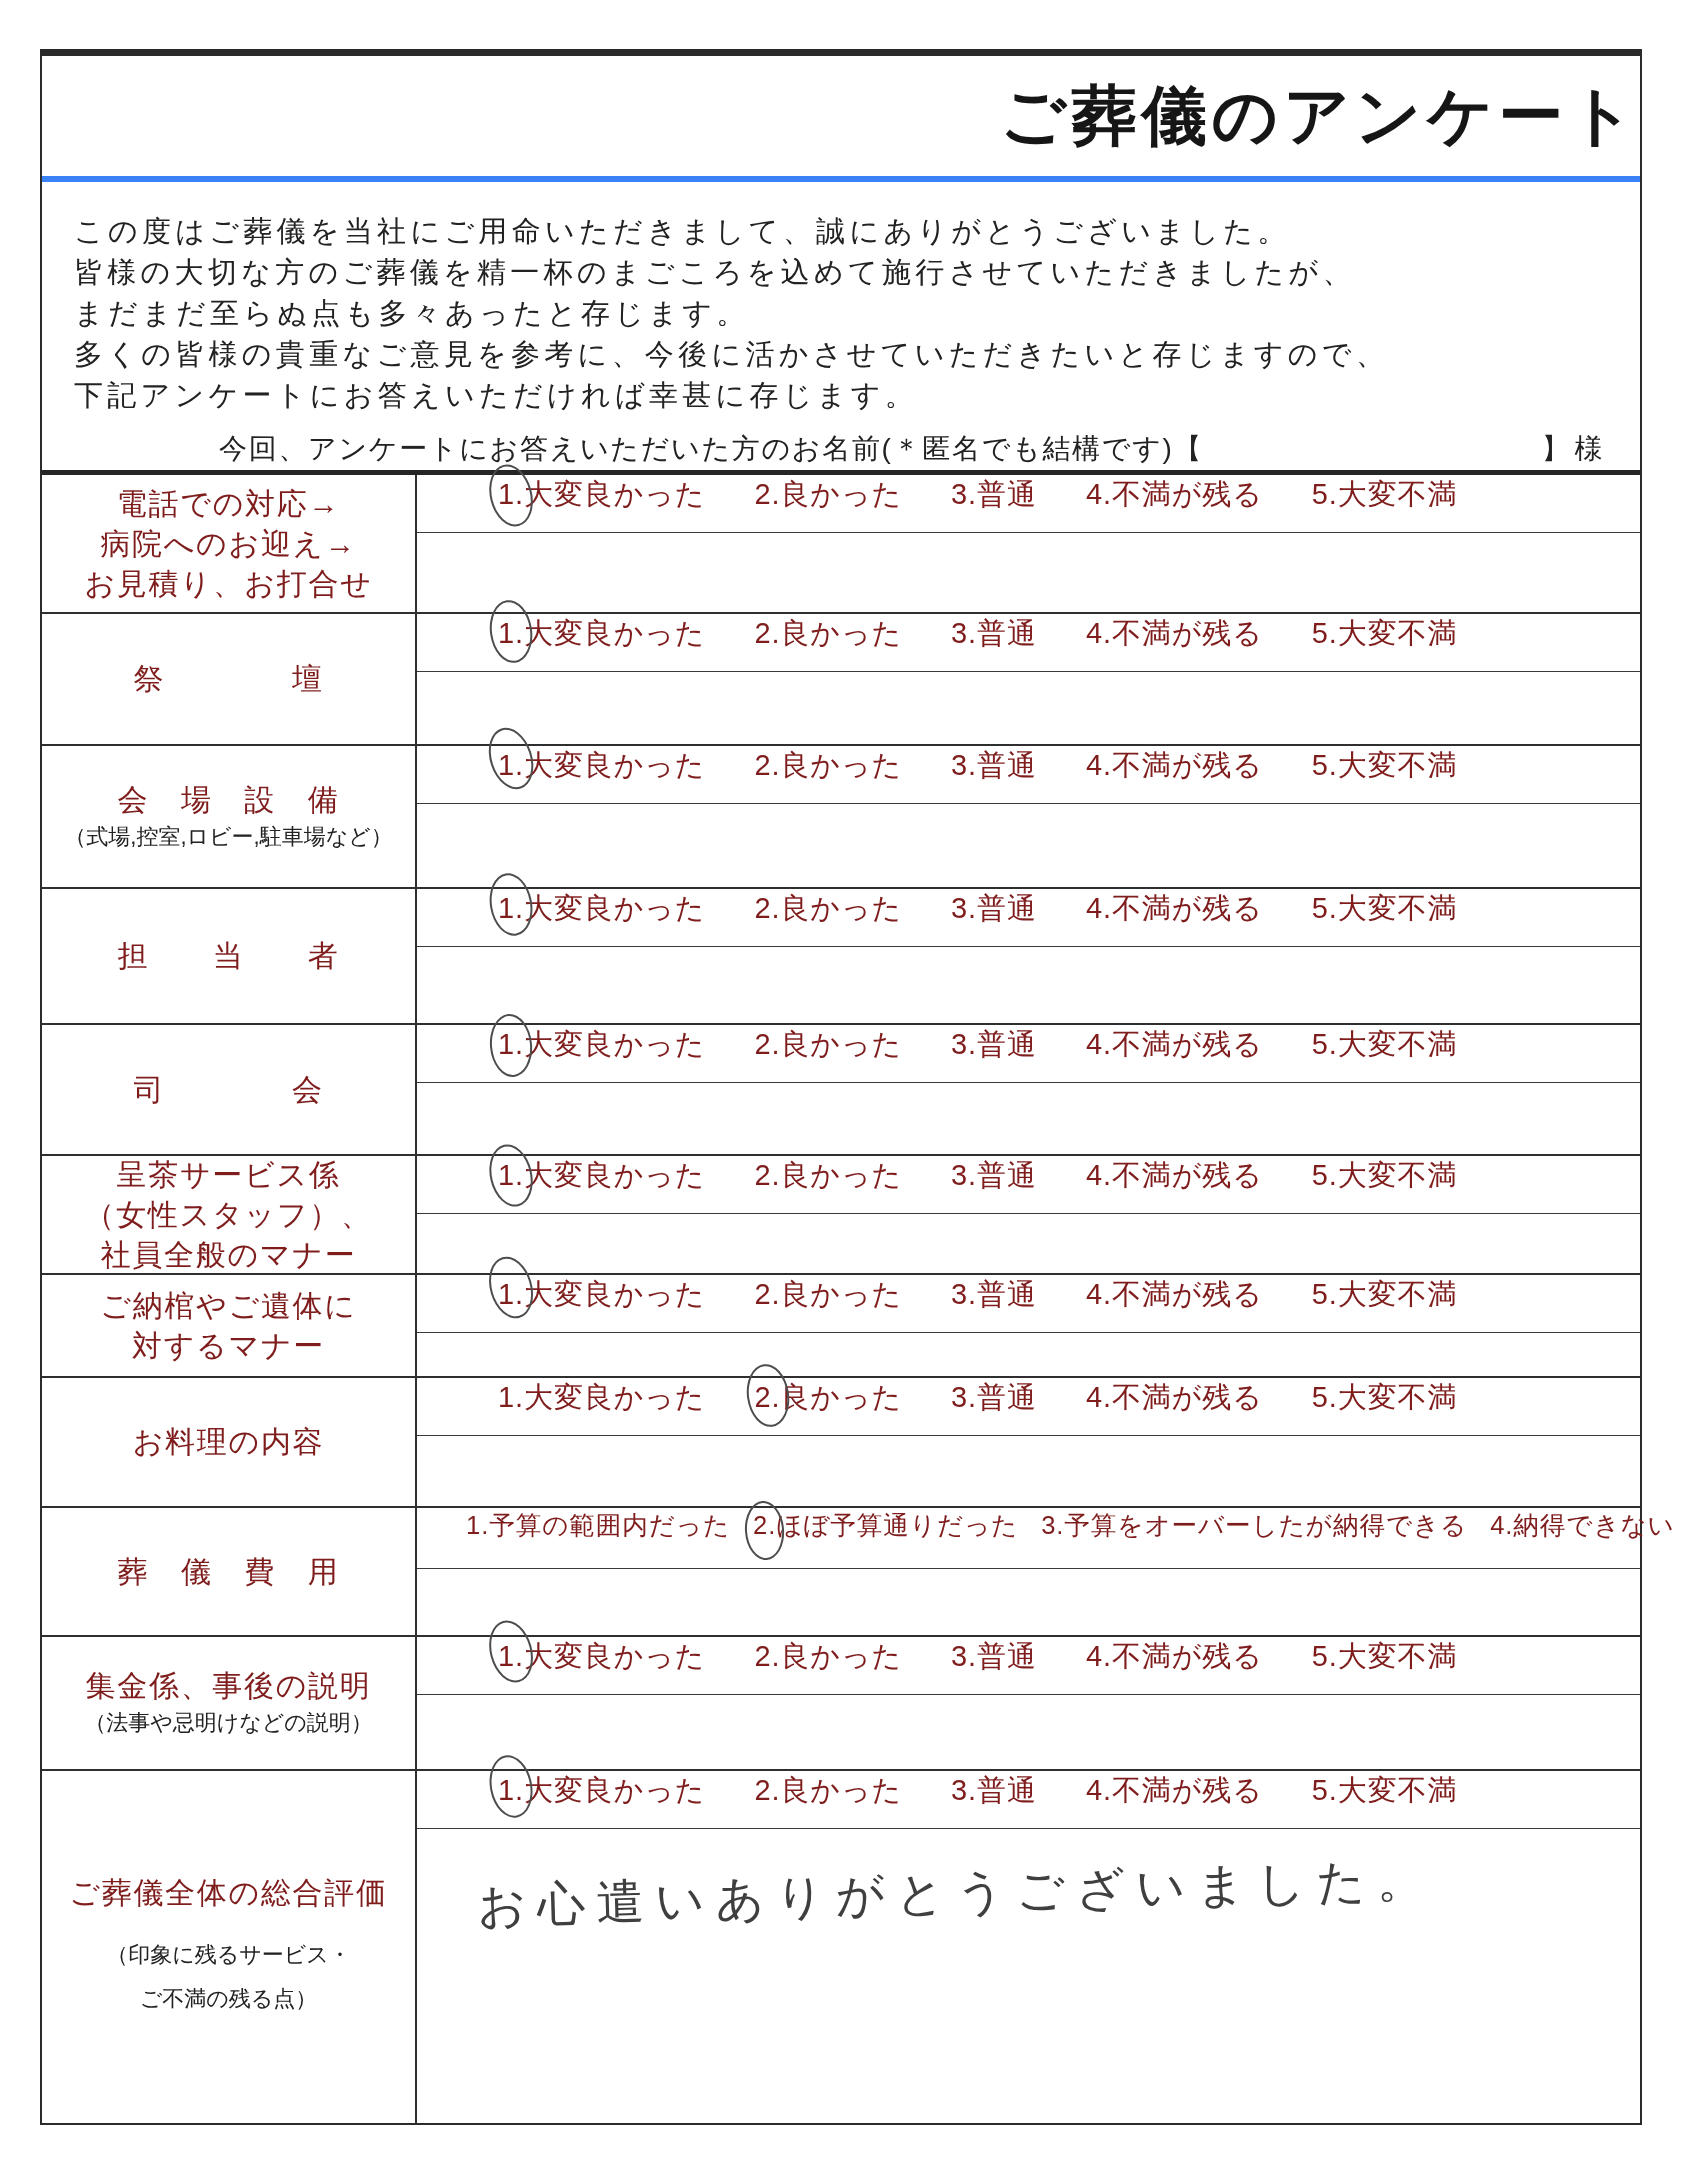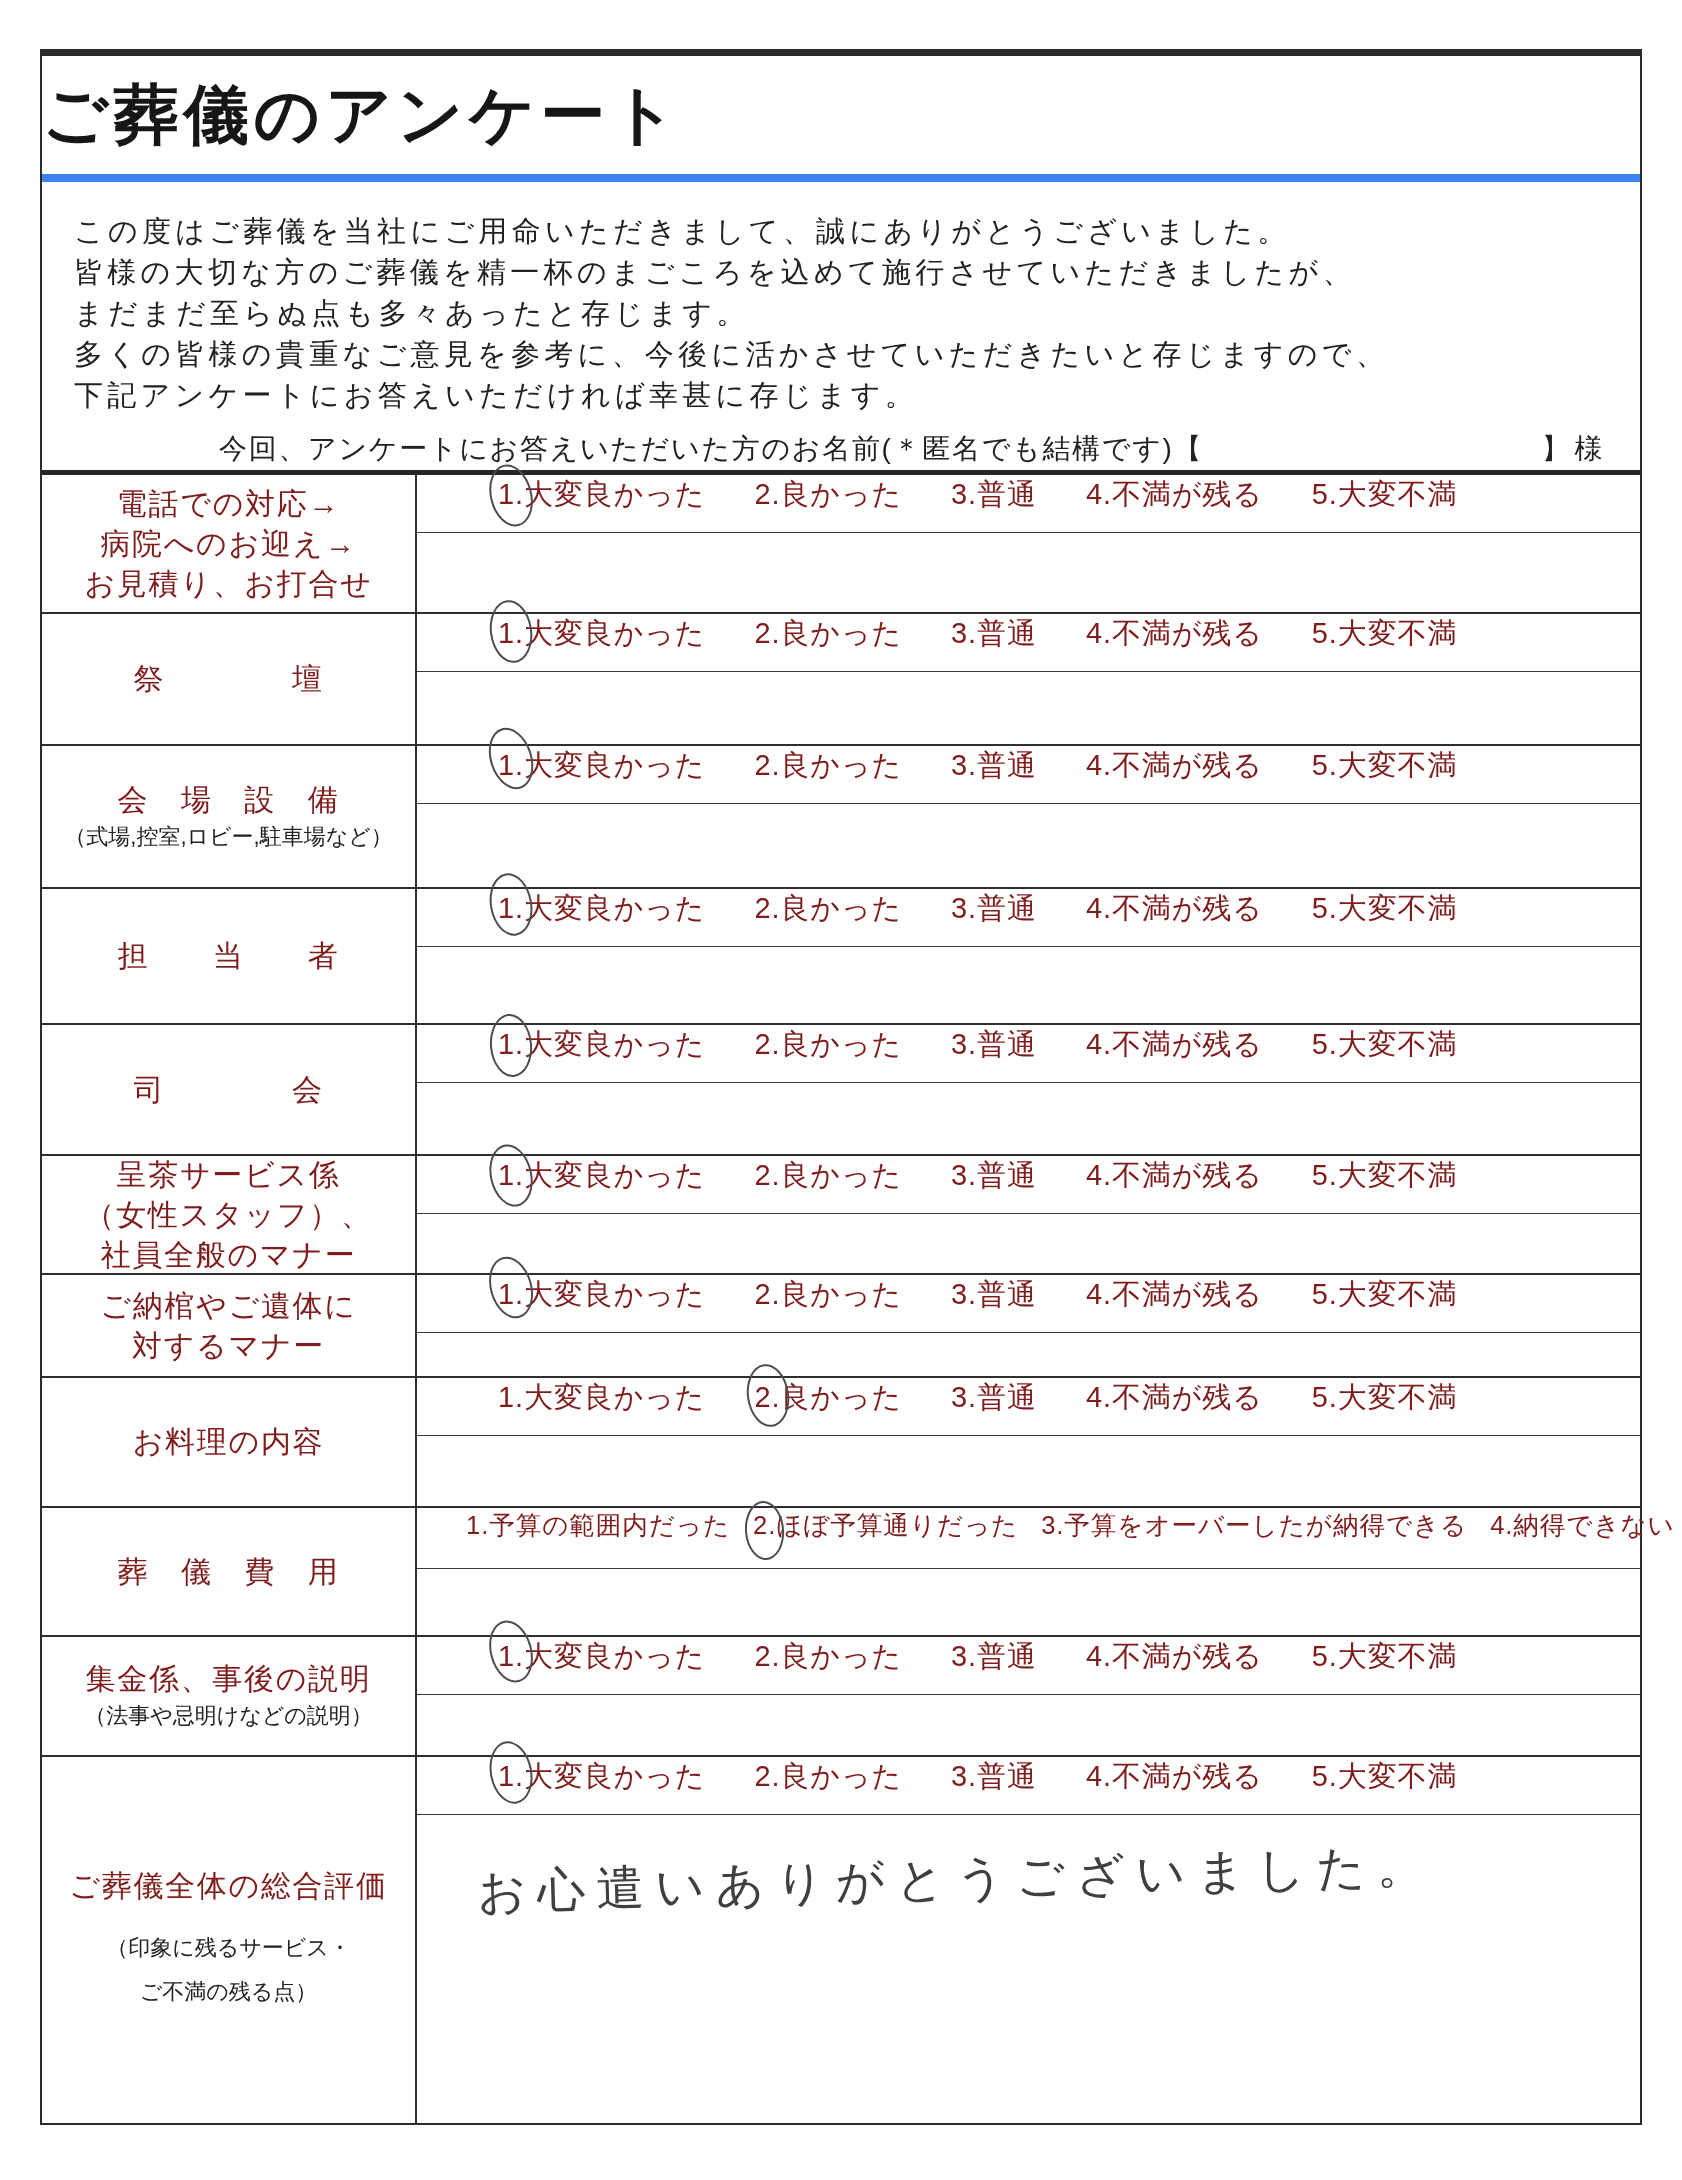--- a/index.html
+++ b/index.html
@@ -15,22 +15,22 @@
     width:1602px;height:2076px;
     border:2.6px solid #2b2b2b;
     border-top-width:7.7px;
     box-sizing:border-box;
     display:flex;flex-direction:column;
     background:#fff;
   }
   
   .title-band{
     height:126px;flex:0 0 auto;
-    border-bottom:8px solid #3b82f6;
-    display:flex;align-items:center;justify-content:flex-start;
+    border-bottom:6px solid #3b82f6;
+    display:flex;align-items:center;justify-content:flex-end;
     box-sizing:border-box;
   }
   .title-band h1{
     margin:0;font-size:65px;font-weight:bold;letter-spacing:5.1px;color:#161616;
   }
   
   .intro{
     flex:0 0 auto;height:288px;box-sizing:border-box;
     padding:29px 25.6px 0 32px;
     font-size:29px;line-height:41px;letter-spacing:4.3px;color:#222;
@@ -55,21 +55,21 @@
   }
   .s-row:nth-child(1){height:139px;}
   .s-row:nth-child(2){height:132px;}
   .s-row:nth-child(3){height:143px;}
   .s-row:nth-child(4){height:136px;}
   .s-row:nth-child(5){height:131px;}
   .s-row:nth-child(6){height:119px;}
   .s-row:nth-child(7){height:103px;}
   .s-row:nth-child(8){height:130px;}
   .s-row:nth-child(9){height:129px;}
-  .s-row:nth-child(10){height:120px;}
+  .s-row:nth-child(10){height:134px;}
   .s-row:nth-child(11){flex:1;border-bottom:none;}
   .label-cell{
     flex:0 0 375px;box-sizing:border-box;
     border-right:2.6px solid #2f2f2f;
     display:flex;flex-direction:column;align-items:center;justify-content:center;
     padding:5.1px 8.5px;text-align:center;
   }
   .label-line{font-size:30px;line-height:40px;letter-spacing:1.7px;color:#7f1d1d;}
   .label-sub-line{font-size:22px;line-height:34px;letter-spacing:0;color:#222;}
   .s-row:nth-child(11) .label-line{margin-bottom:20.4px;}

